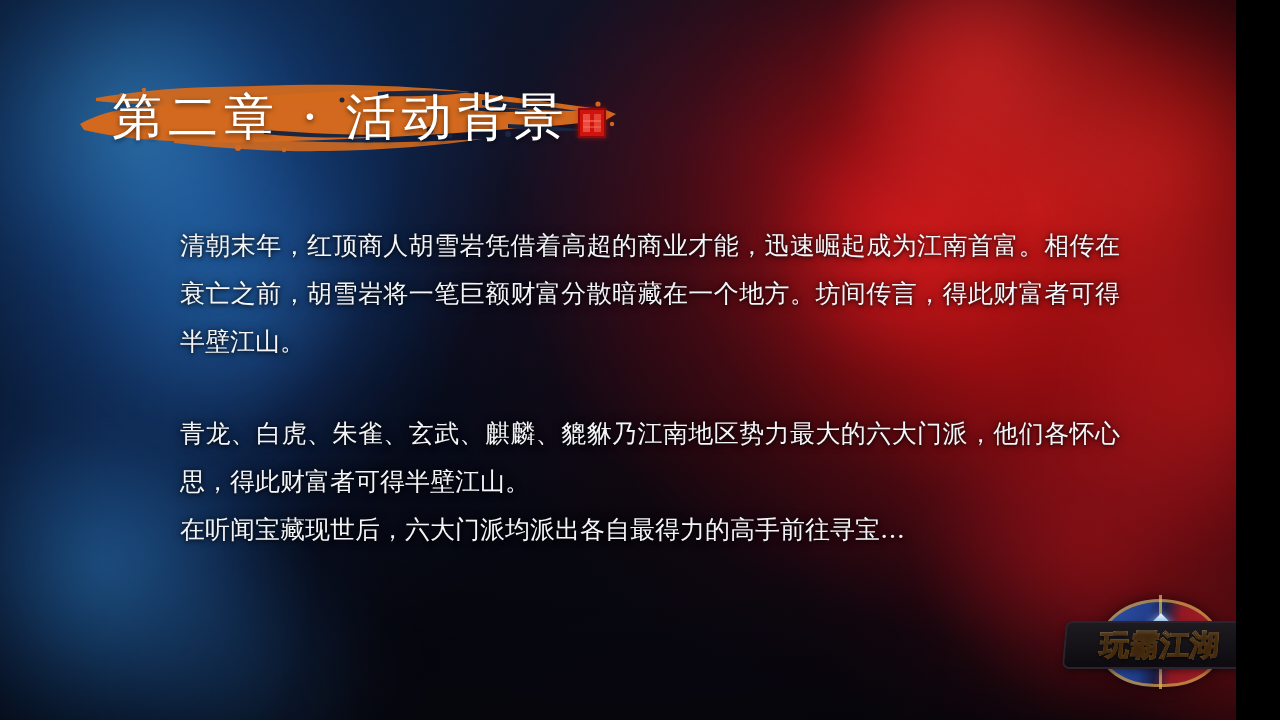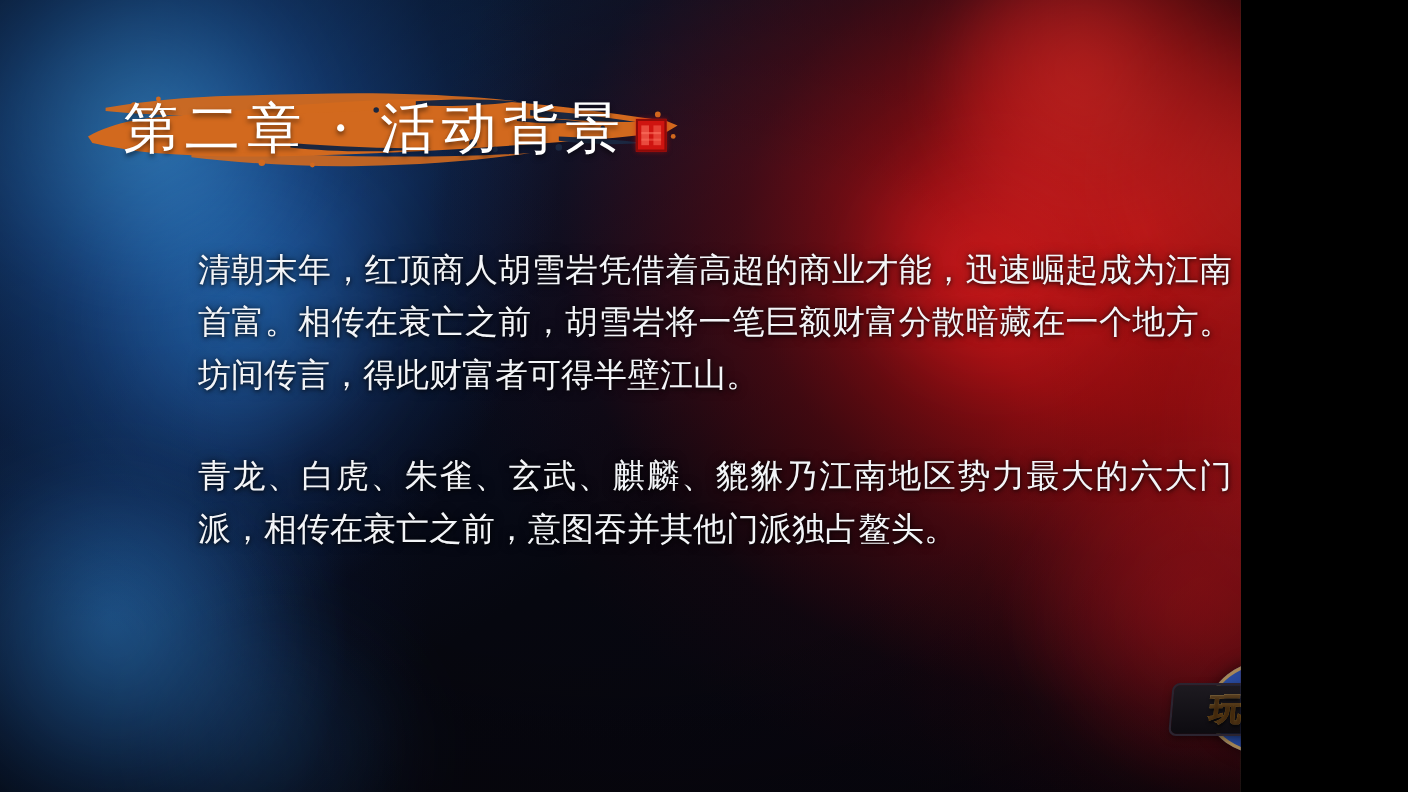--- a/index.html
+++ b/index.html
@@ -3,25 +3,25 @@
 <meta charset="utf-8">
 <title>活动背景</title>
 <style>
   html, body {
     margin: 0;
     padding: 0;
     background: #000;
   }
   #slide {
     position: relative;
-    width: 1128px;
+    width: 1236px;
     height: 720px;
     overflow: hidden;
     font-family: "DejaVu Serif", "Liberation Serif", serif;
-    background: #14532d;
+    background: #737373;
   }
 
   
   .bg-base {
     position: absolute;
     inset: 0;
     background:
       radial-gradient(ellipse 760px 620px at 1040px 210px,
           rgba(214,22,22,0.95) 0%,
           rgba(176,14,16,0.80) 26%,
@@ -132,21 +132,21 @@
   .seal::before { left: 5px; top: 6px; width: 7px; height: 18px; box-shadow: 11px 0 0 rgba(255,120,100,0.45); }
   .seal::after  { left: 5px; top: 12px; width: 18px; height: 2px; box-shadow: 0 6px 0 rgba(255,120,100,0.40); }
 
   
   .body-text {
     position: absolute;
     left: 180px;
     top: 222px;
     width: 940px;
     color: #f3f5f8;
-    font-size: 30px;
+    font-size: 25px;
     line-height: 48px;
     text-align: justify;
     text-justify: inter-ideograph;
     text-shadow: 0 1px 4px rgba(0,0,0,0.85), 0 0 10px rgba(0,0,0,0.55);
     font-family: "DejaVu Serif", "Liberation Serif", serif;
   }
   .para { margin: 0; }
   .para + .para { margin-top: 0; }
   .para-gap { height: 44px; }
 
@@ -285,21 +285,22 @@
         <circle cx="534" cy="44" r="2.2"></circle>
       </g>
     </svg>
     <div class="title-text">第二章 · 活动背景</div>
     <div class="seal"></div>
   </div>
 
   <div class="body-text">
     <p class="para">清朝末年，红顶商人胡雪岩凭借着高超的商业才能，迅速崛起成为江南首富。相传在衰亡之前，胡雪岩将一笔巨额财富分散暗藏在一个地方。坊间传言，得此财富者可得半壁江山。</p>
     <div class="para-gap"></div>
-    <p class="para">青龙、白虎、朱雀、玄武、麒麟、貔貅乃江南地区势力最大的六大门派，相传在衰亡之前，意图吞并其他门派独占鳌头。</p>
+    <p class="para">青龙、白虎、朱雀、玄武、麒麟、貔貅乃江南地区势力最大的六大门派，他们各怀心思，得此财富者可得半壁江山。</p>
+    <p class="para">在听闻宝藏现世后，六大门派均派出各自最得力的高手前往寻宝…</p>
   </div>
 
   <div class="logo">
     <div class="logo-crest"></div>
     <div class="logo-gem"></div>
     <div class="logo-plate"></div>
     <div class="logo-text">玩霸江湖</div>
   </div>
 
 </div>

